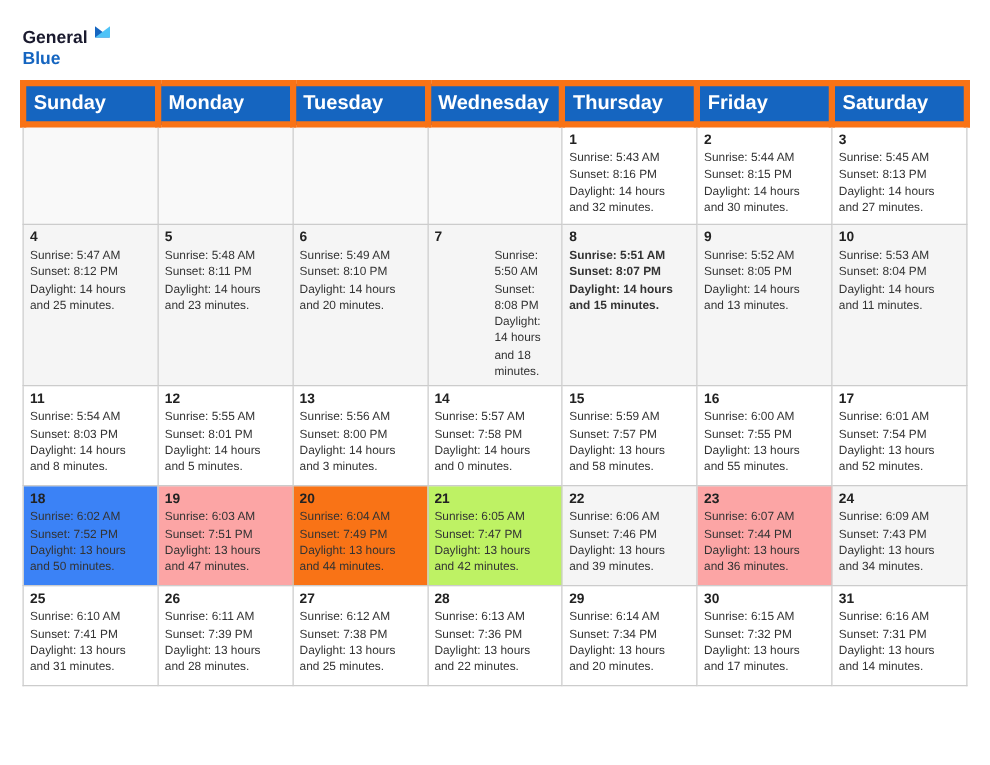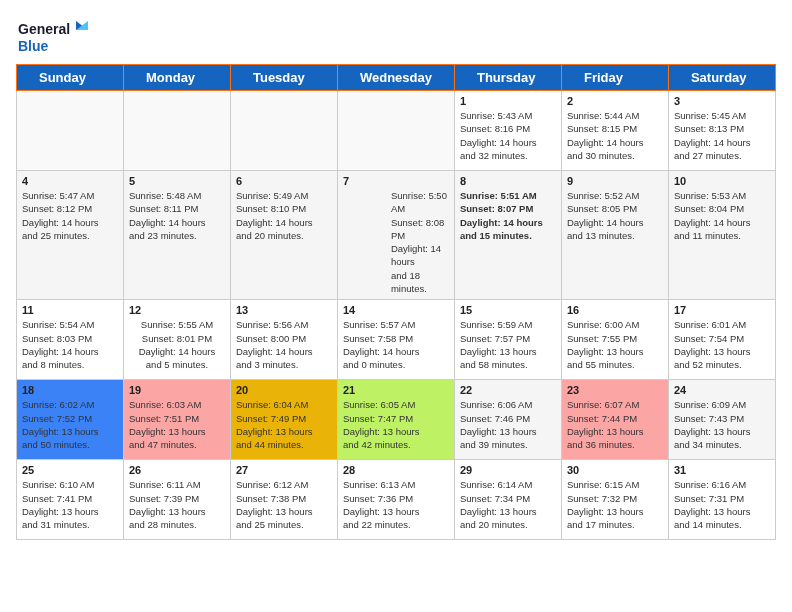--- a/index.html
+++ b/index.html
@@ -38,25 +38,25 @@
       color: #333;
     }
     .calendar {
       width: 100%;
       border-collapse: collapse;
       border: 1px solid #ccc;
     }
     .calendar th {
       background-color: #1565c0;
       color: #fff;
-      font-size: 13px;
+      font-size: 16px;
       font-weight: bold;
-      padding: 5px 22px;
+      padding: 5px 6px;
       text-align: left;
-      border: 1px solid #f97316;
+      border: 5px solid #f97316;
     }
     .calendar td {
       width: 107px;
       vertical-align: top;
       padding: 4px 5px;
       border: 1px solid #ccc;
       font-size: 10px;
       color: #222;
       min-height: 80px;
       height: 80px;
@@ -199,21 +199,21 @@
       <tr>
         <td class="has-data">
           <div class="day-number">11</div>
           <div class="day-info" style="white-space: pre-line;">Sunrise: 5:54 AM
 Sunset: 8:03 PM
 Daylight: 14 hours
 and 8 minutes.</div>
         </td>
         <td class="has-data">
           <div class="day-number">12</div>
-          <div class="day-info" style="white-space: pre-line; text-align: center;">Sunrise: 5:55 AM
+          <div class="day-info" style="white-space: pre-line;">Sunrise: 5:55 AM
 Sunset: 8:01 PM
 Daylight: 14 hours
 and 5 minutes.</div>
         </td>
         <td class="has-data">
           <div class="day-number">13</div>
           <div class="day-info" style="white-space: pre-line;">Sunrise: 5:56 AM
 Sunset: 8:00 PM
 Daylight: 14 hours
 and 3 minutes.</div>
@@ -255,21 +255,21 @@
 Daylight: 13 hours
 and 50 minutes.</div>
         </td>
         <td class="has-data" style="background-color: #fca5a5;">
           <div class="day-number">19</div>
           <div class="day-info" style="white-space: pre-line;">Sunrise: 6:03 AM
 Sunset: 7:51 PM
 Daylight: 13 hours
 and 47 minutes.</div>
         </td>
-        <td class="has-data" style="background-color: #eab308; margin-top: 21px;">
+        <td class="has-data" style="background-color: #f97316; margin-top: 21px;">
           <div class="day-number">20</div>
           <div class="day-info" style="white-space: pre-line;">Sunrise: 6:04 AM
 Sunset: 7:49 PM
 Daylight: 13 hours
 and 44 minutes.</div>
         </td>
         <td class="has-data" style="background-color: #bef264;">
           <div class="day-number">21</div>
           <div class="day-info" style="white-space: pre-line;">Sunrise: 6:05 AM
 Sunset: 7:47 PM

